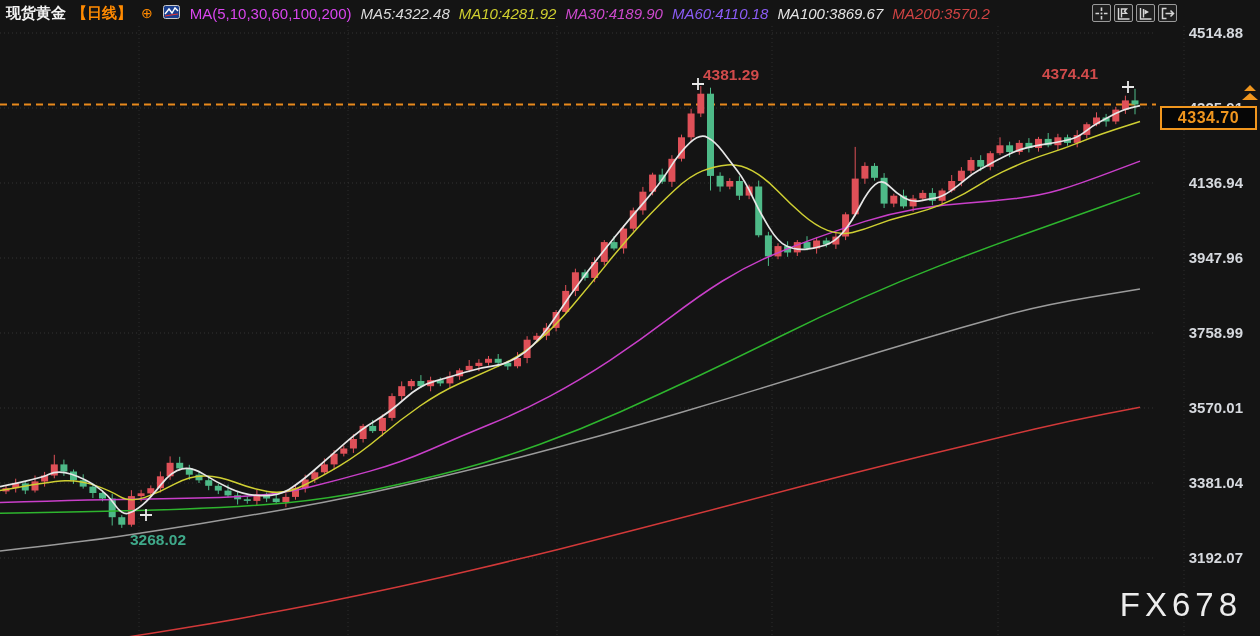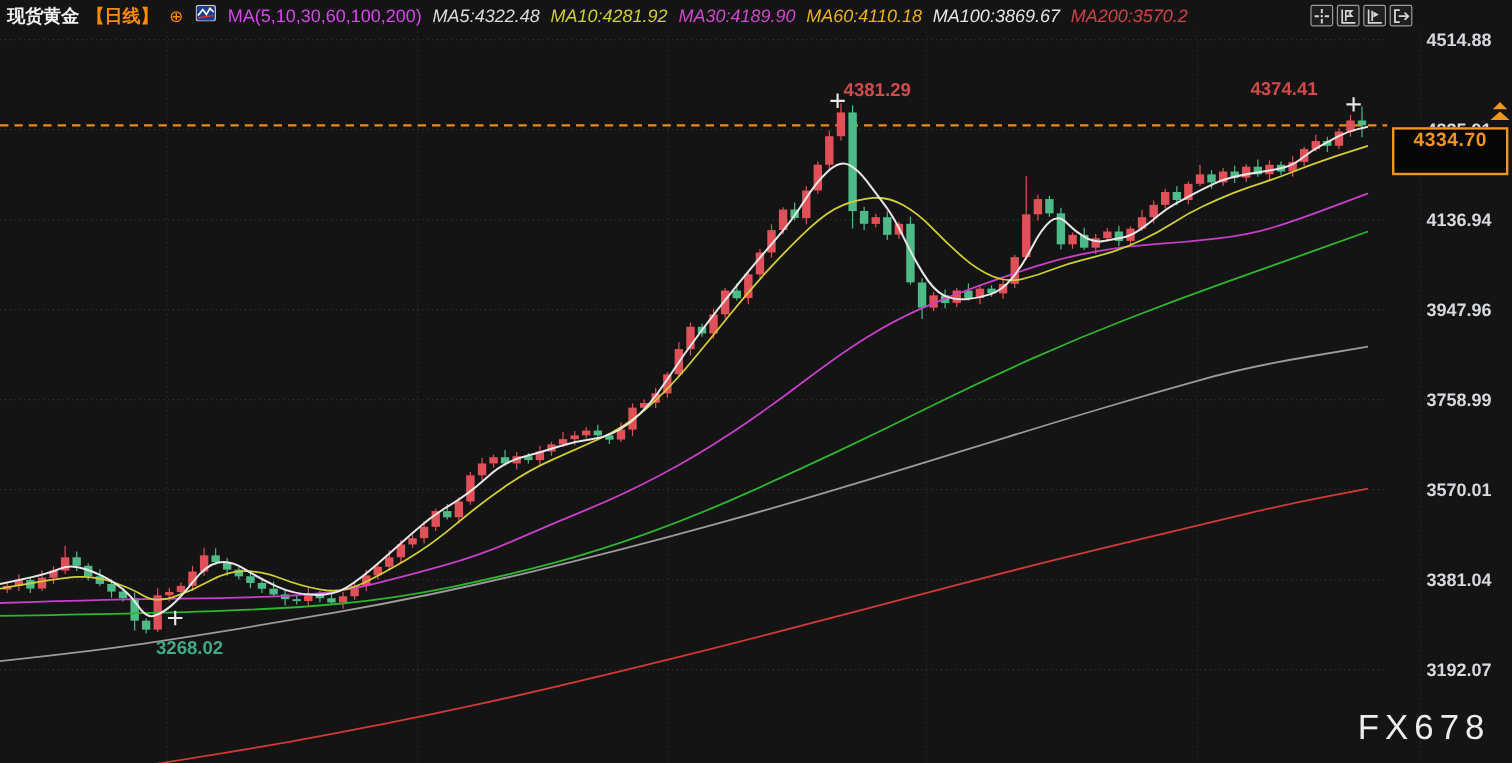--- a/index.html
+++ b/index.html
@@ -18,28 +18,28 @@
   .t-ind{color:#d946ef;}
   .ma-item{font-weight:400;font-style:italic;}
   .logo-ic{display:inline-block;margin:0 1px;}
 
   
   #toolbar{position:absolute;right:83px;top:4px;z-index:4;display:flex;gap:3px;}
   .tb-btn{width:19px;height:18px;background:#1f1f1f;border:1px solid #9a9a9a;border-radius:2px;
           display:flex;align-items:center;justify-content:center;box-sizing:border-box;}
 
   
-  #price-tag{position:absolute;left:1160px;top:106px;width:97px;height:40px;z-index:5;
+  #price-tag{position:absolute;left:1160px;top:106px;width:97px;height:24px;z-index:5;
              background:#060606;border:2px solid #f0961e;box-sizing:border-box;
              color:#f0961e;font-size:16px;font-weight:700;line-height:20px;
              text-align:center;letter-spacing:.5px;}
 
   
   #watermark{position:absolute;right:18px;bottom:12px;z-index:4;color:#ededed;
-             font-size:29px;letter-spacing:5px;font-weight:400;}
+             font-size:33px;letter-spacing:5px;font-weight:400;}
 </style>
 </head>
 <body>
 
 <div id="app">
 
   <svg id="chart-svg" width="1260" height="636">
       <g>
         <line x1="139" y1="26" x2="139" y2="636" stroke="#2d2d2d" stroke-width="1" stroke-dasharray="1,3"></line>
         <line x1="348" y1="26" x2="348" y2="636" stroke="#2d2d2d" stroke-width="1" stroke-dasharray="1,3"></line>
@@ -332,21 +332,21 @@
       <svg width="17" height="14" viewBox="0 0 17 14">
         <rect x="0.5" y="0.5" width="16" height="13" rx="2" fill="#1a3f8f" stroke="#c8c8c8"></rect>
         <polyline points="2,9 6,4 9,8 12,3 15,6" fill="none" stroke="#ffffff" stroke-width="1.4"></polyline>
         <polyline points="2,11 8,10 15,9" fill="none" stroke="#e03030" stroke-width="1.2"></polyline>
       </svg>
     </span>
     <span class="t-ind">MA(5,10,30,60,100,200)</span>
     <span class="ma-item" style="color: rgb(220, 220, 220);">MA5:4322.48</span>
     <span class="ma-item" style="color: rgb(207, 207, 47);">MA10:4281.92</span>
     <span class="ma-item" style="color: rgb(205, 73, 205); text-align: center;">MA30:4189.90</span>
-    <span class="ma-item" style="color: #eab308;">MA60:4110.18</span>
+    <span class="ma-item" style="color: #8b5cf6;">MA60:4110.18</span>
     <span class="ma-item" style="color: #e5e5e5;">MA100:3869.67</span>
     <span class="ma-item" style="color: rgb(208, 67, 67);">MA200:3570.2</span>
   </div>
 
   <div id="toolbar">
     <div class="tb-btn">
       <svg width="15" height="15" viewBox="0 0 15 15" fill="none" stroke="#d6d6d6" stroke-width="1.6">
         <path d="M7.5 1.5v3.6M7.5 9.9v3.6M1.5 7.5h3.6M9.9 7.5h3.6"></path>
         <rect x="6.6" y="6.6" width="1.8" height="1.8" fill="#d6d6d6" stroke="none"></rect>
       </svg>

